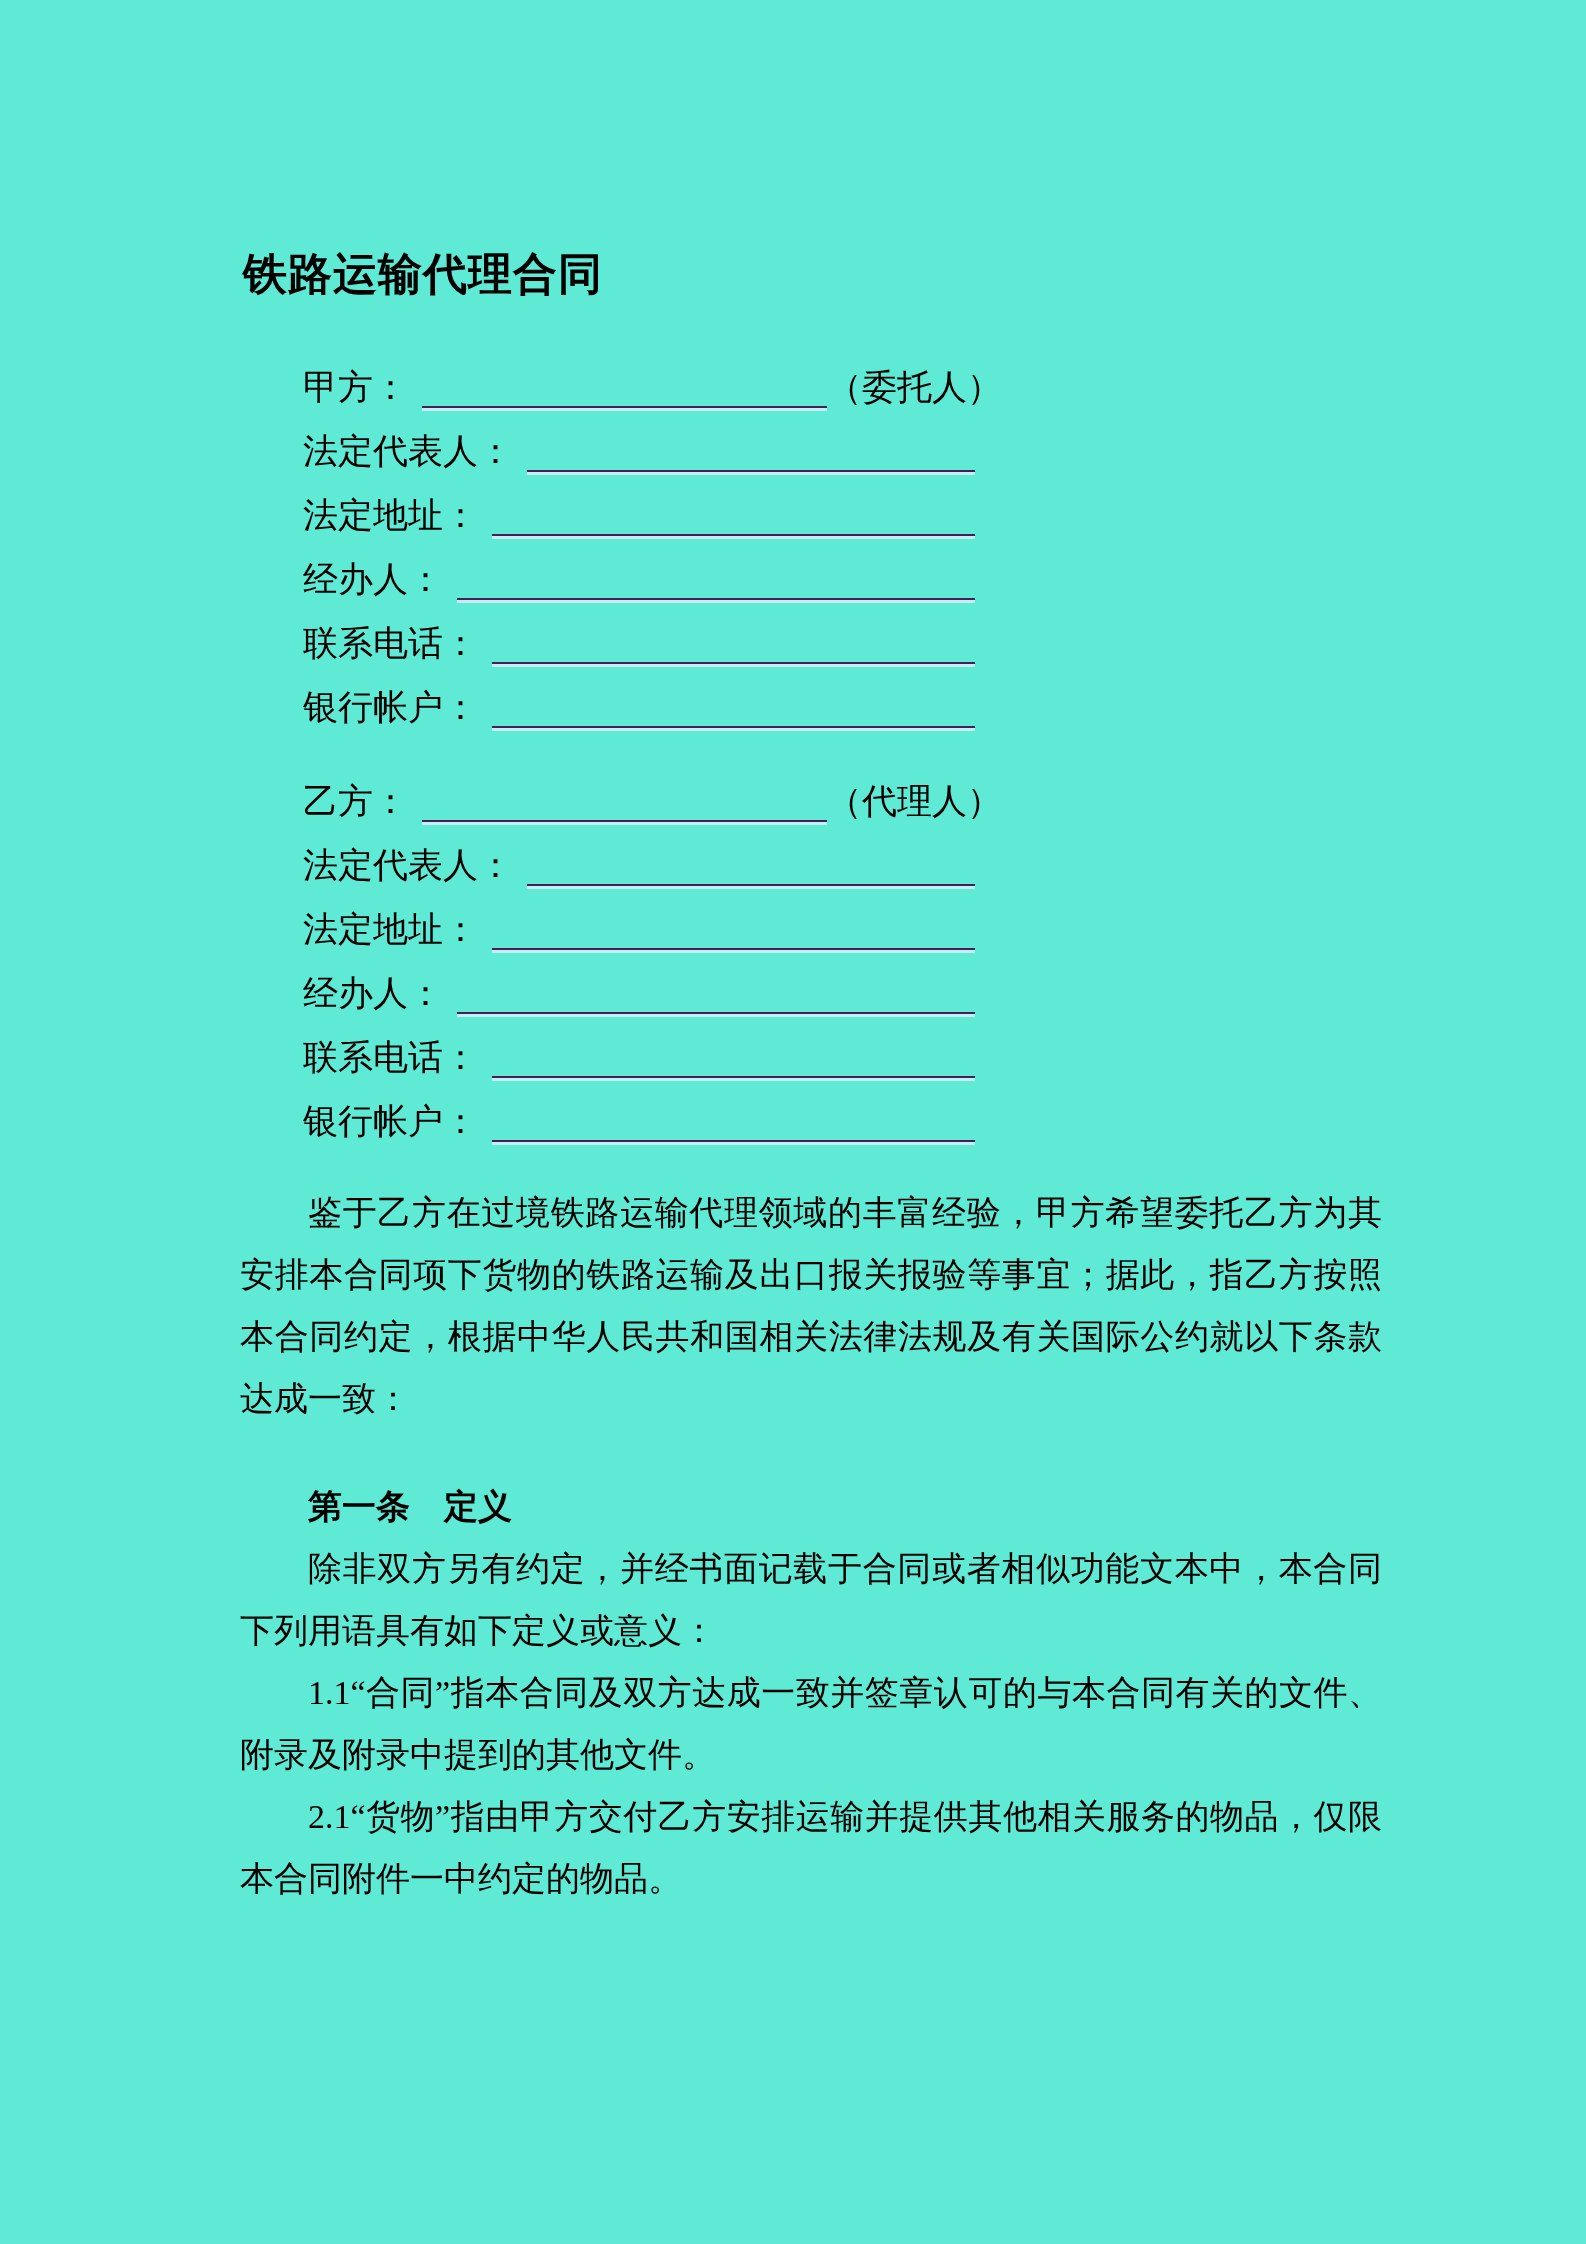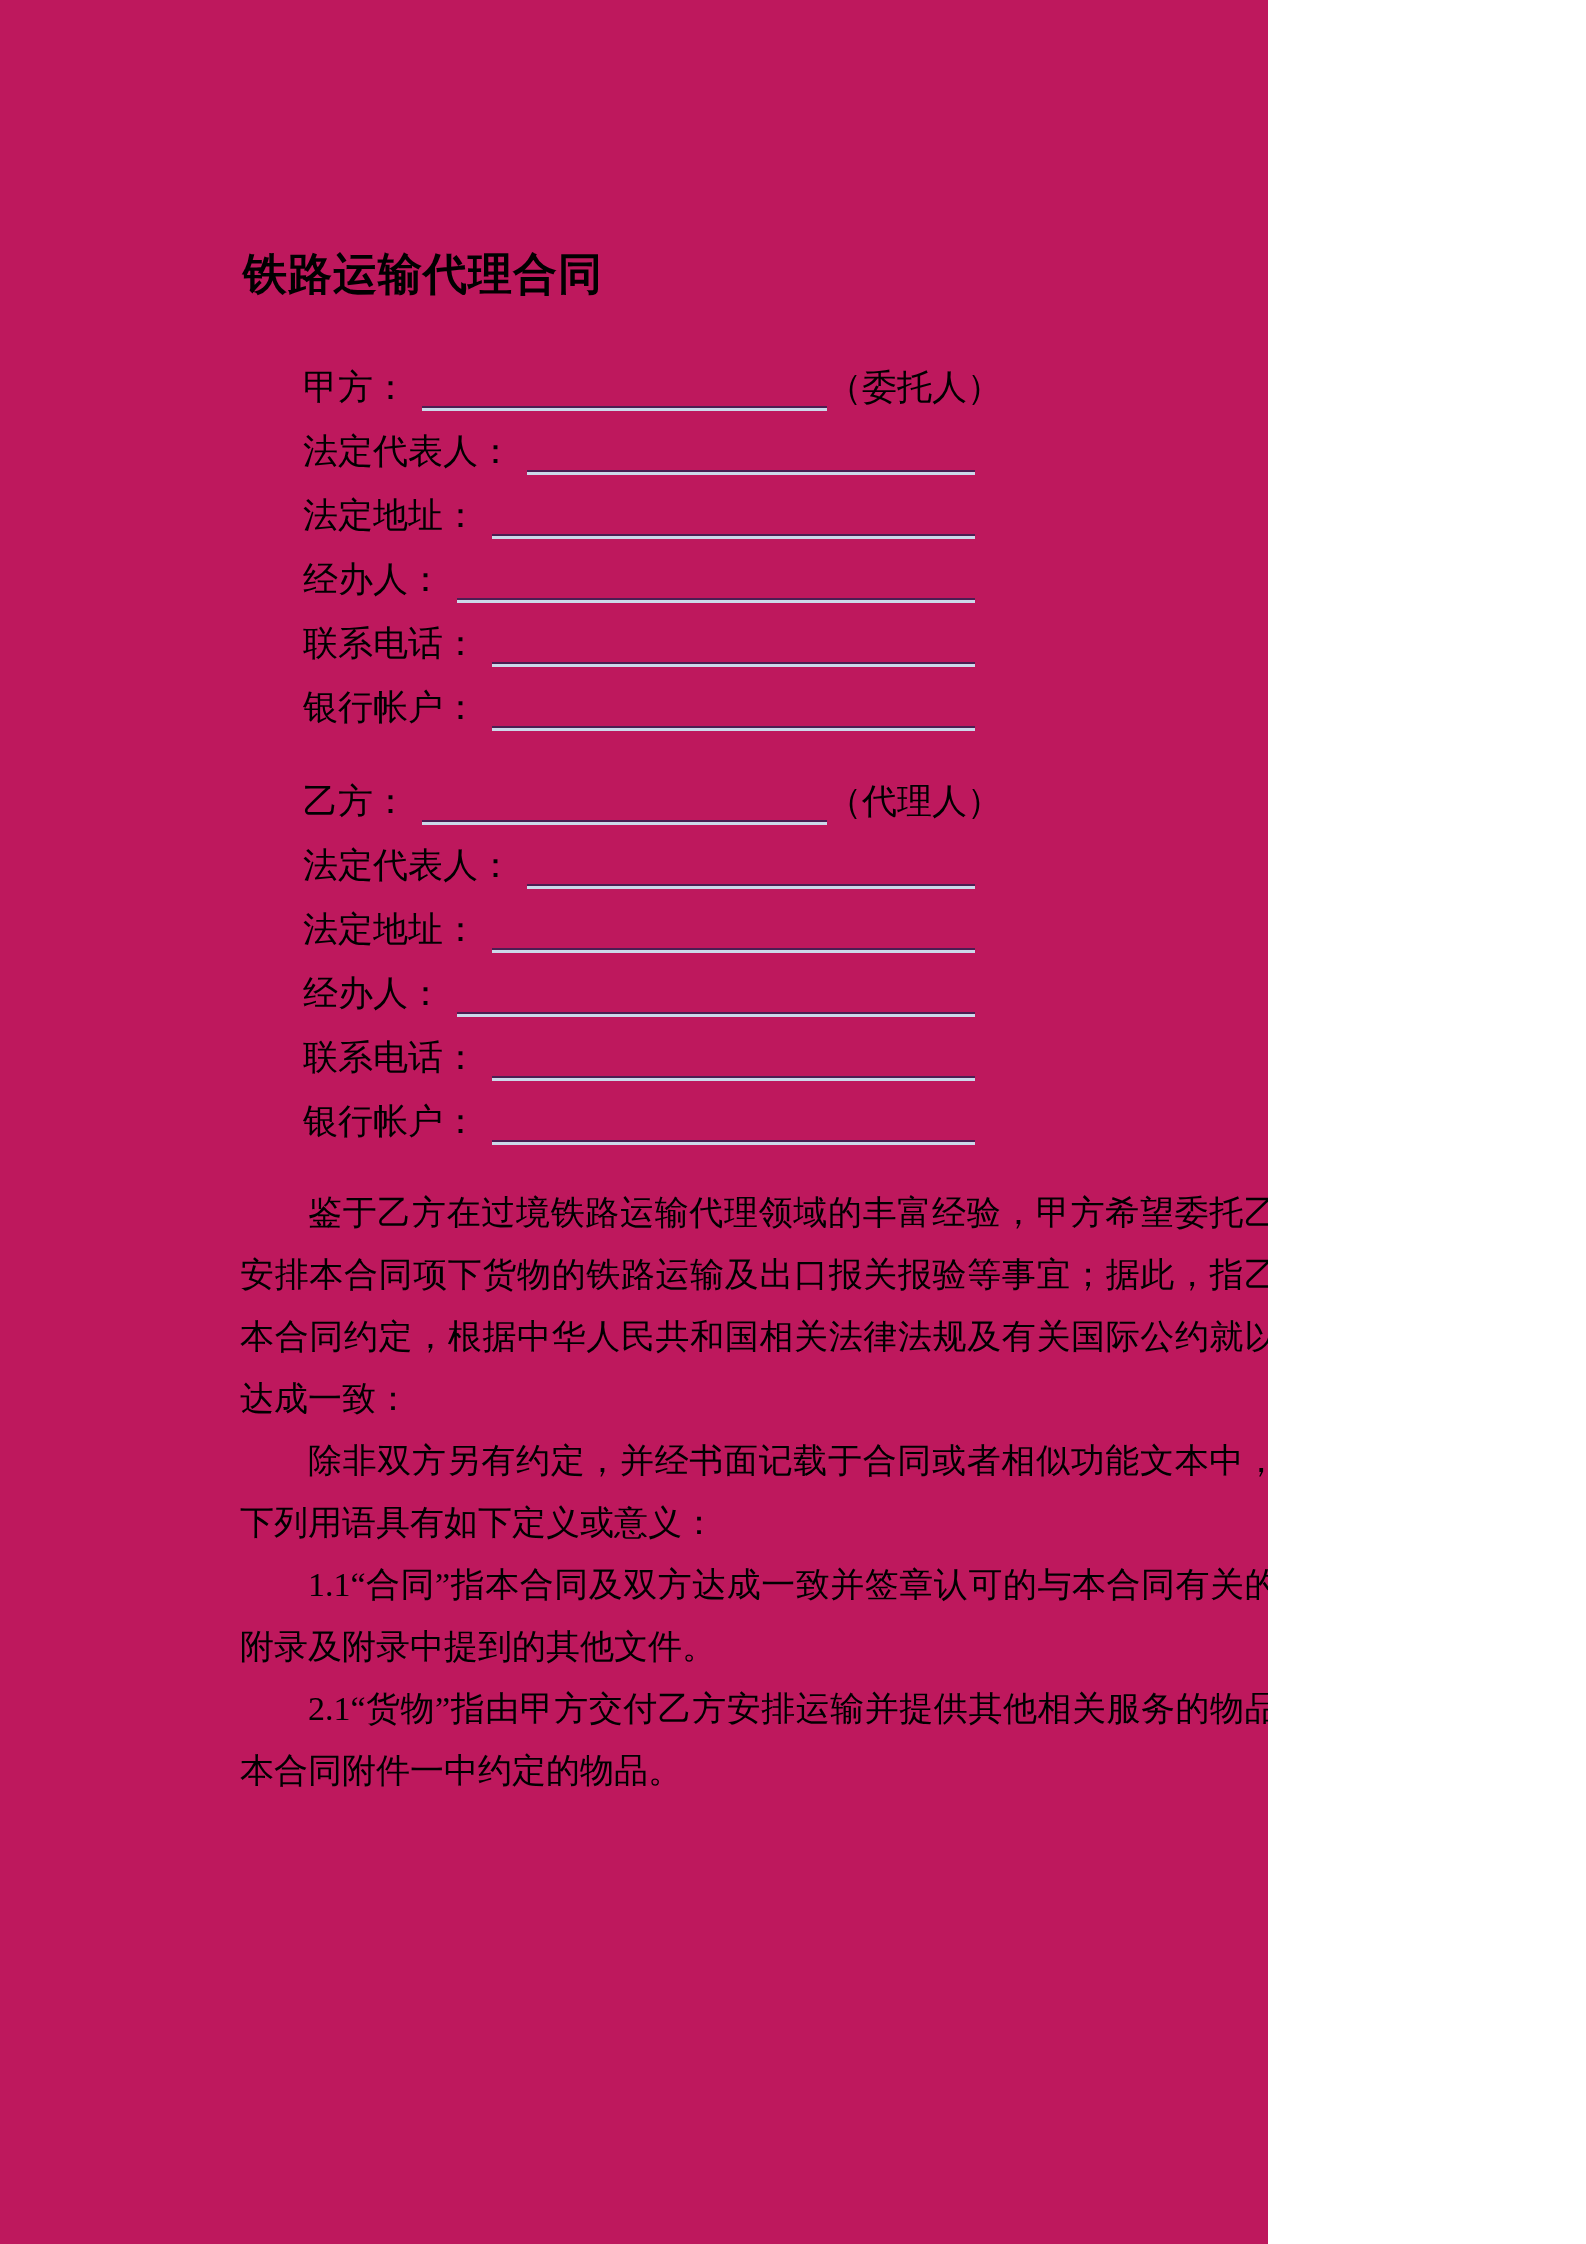--- a/index.html
+++ b/index.html
@@ -2,24 +2,24 @@
 <html><head>
 <meta charset="utf-8">
 <style>
   html, body {
     margin: 0;
     padding: 0;
     background: #ffffff;
   }
   .page {
     position: relative;
-    width: 1268px;
+    width: 1586px;
     height: 2244px;
     box-sizing: border-box;
-    background: #be185d;
+    background: #5eead4;
     color: #000000;
     font-family: "Liberation Serif", "DejaVu Serif", serif;
     padding-top: 250px;
     overflow: hidden;
   }
   .title {
     margin: 0 0 0 243px;
     font-size: 44px;
     line-height: 48px;
     font-weight: bold;
@@ -135,18 +135,19 @@
       <span class="blank"></span>
     </div>
     <div class="form-row">
       <span class="label">银行帐户：</span>
       <span class="blank"></span>
     </div>
   </section>
 
   <div class="body-text">
     <p class="para preamble">鉴于乙方在过境铁路运输代理领域的丰富经验，甲方希望委托乙方为其安排本合同项下货物的铁路运输及出口报关报验等事宜；据此，指乙方按照本合同约定，根据中华人民共和国相关法律法规及有关国际公约就以下条款达成一致：</p>
+    <p class="para heading">第一条　定义</p>
     <p class="para">除非双方另有约定，并经书面记载于合同或者相似功能文本中，本合同下列用语具有如下定义或意义：</p>
     <p class="para">1.1“合同”指本合同及双方达成一致并签章认可的与本合同有关的文件、附录及附录中提到的其他文件。</p>
     <p class="para">2.1“货物”指由甲方交付乙方安排运输并提供其他相关服务的物品，仅限本合同附件一中约定的物品。</p>
   </div>
 
 </div>
 
 </body></html>

